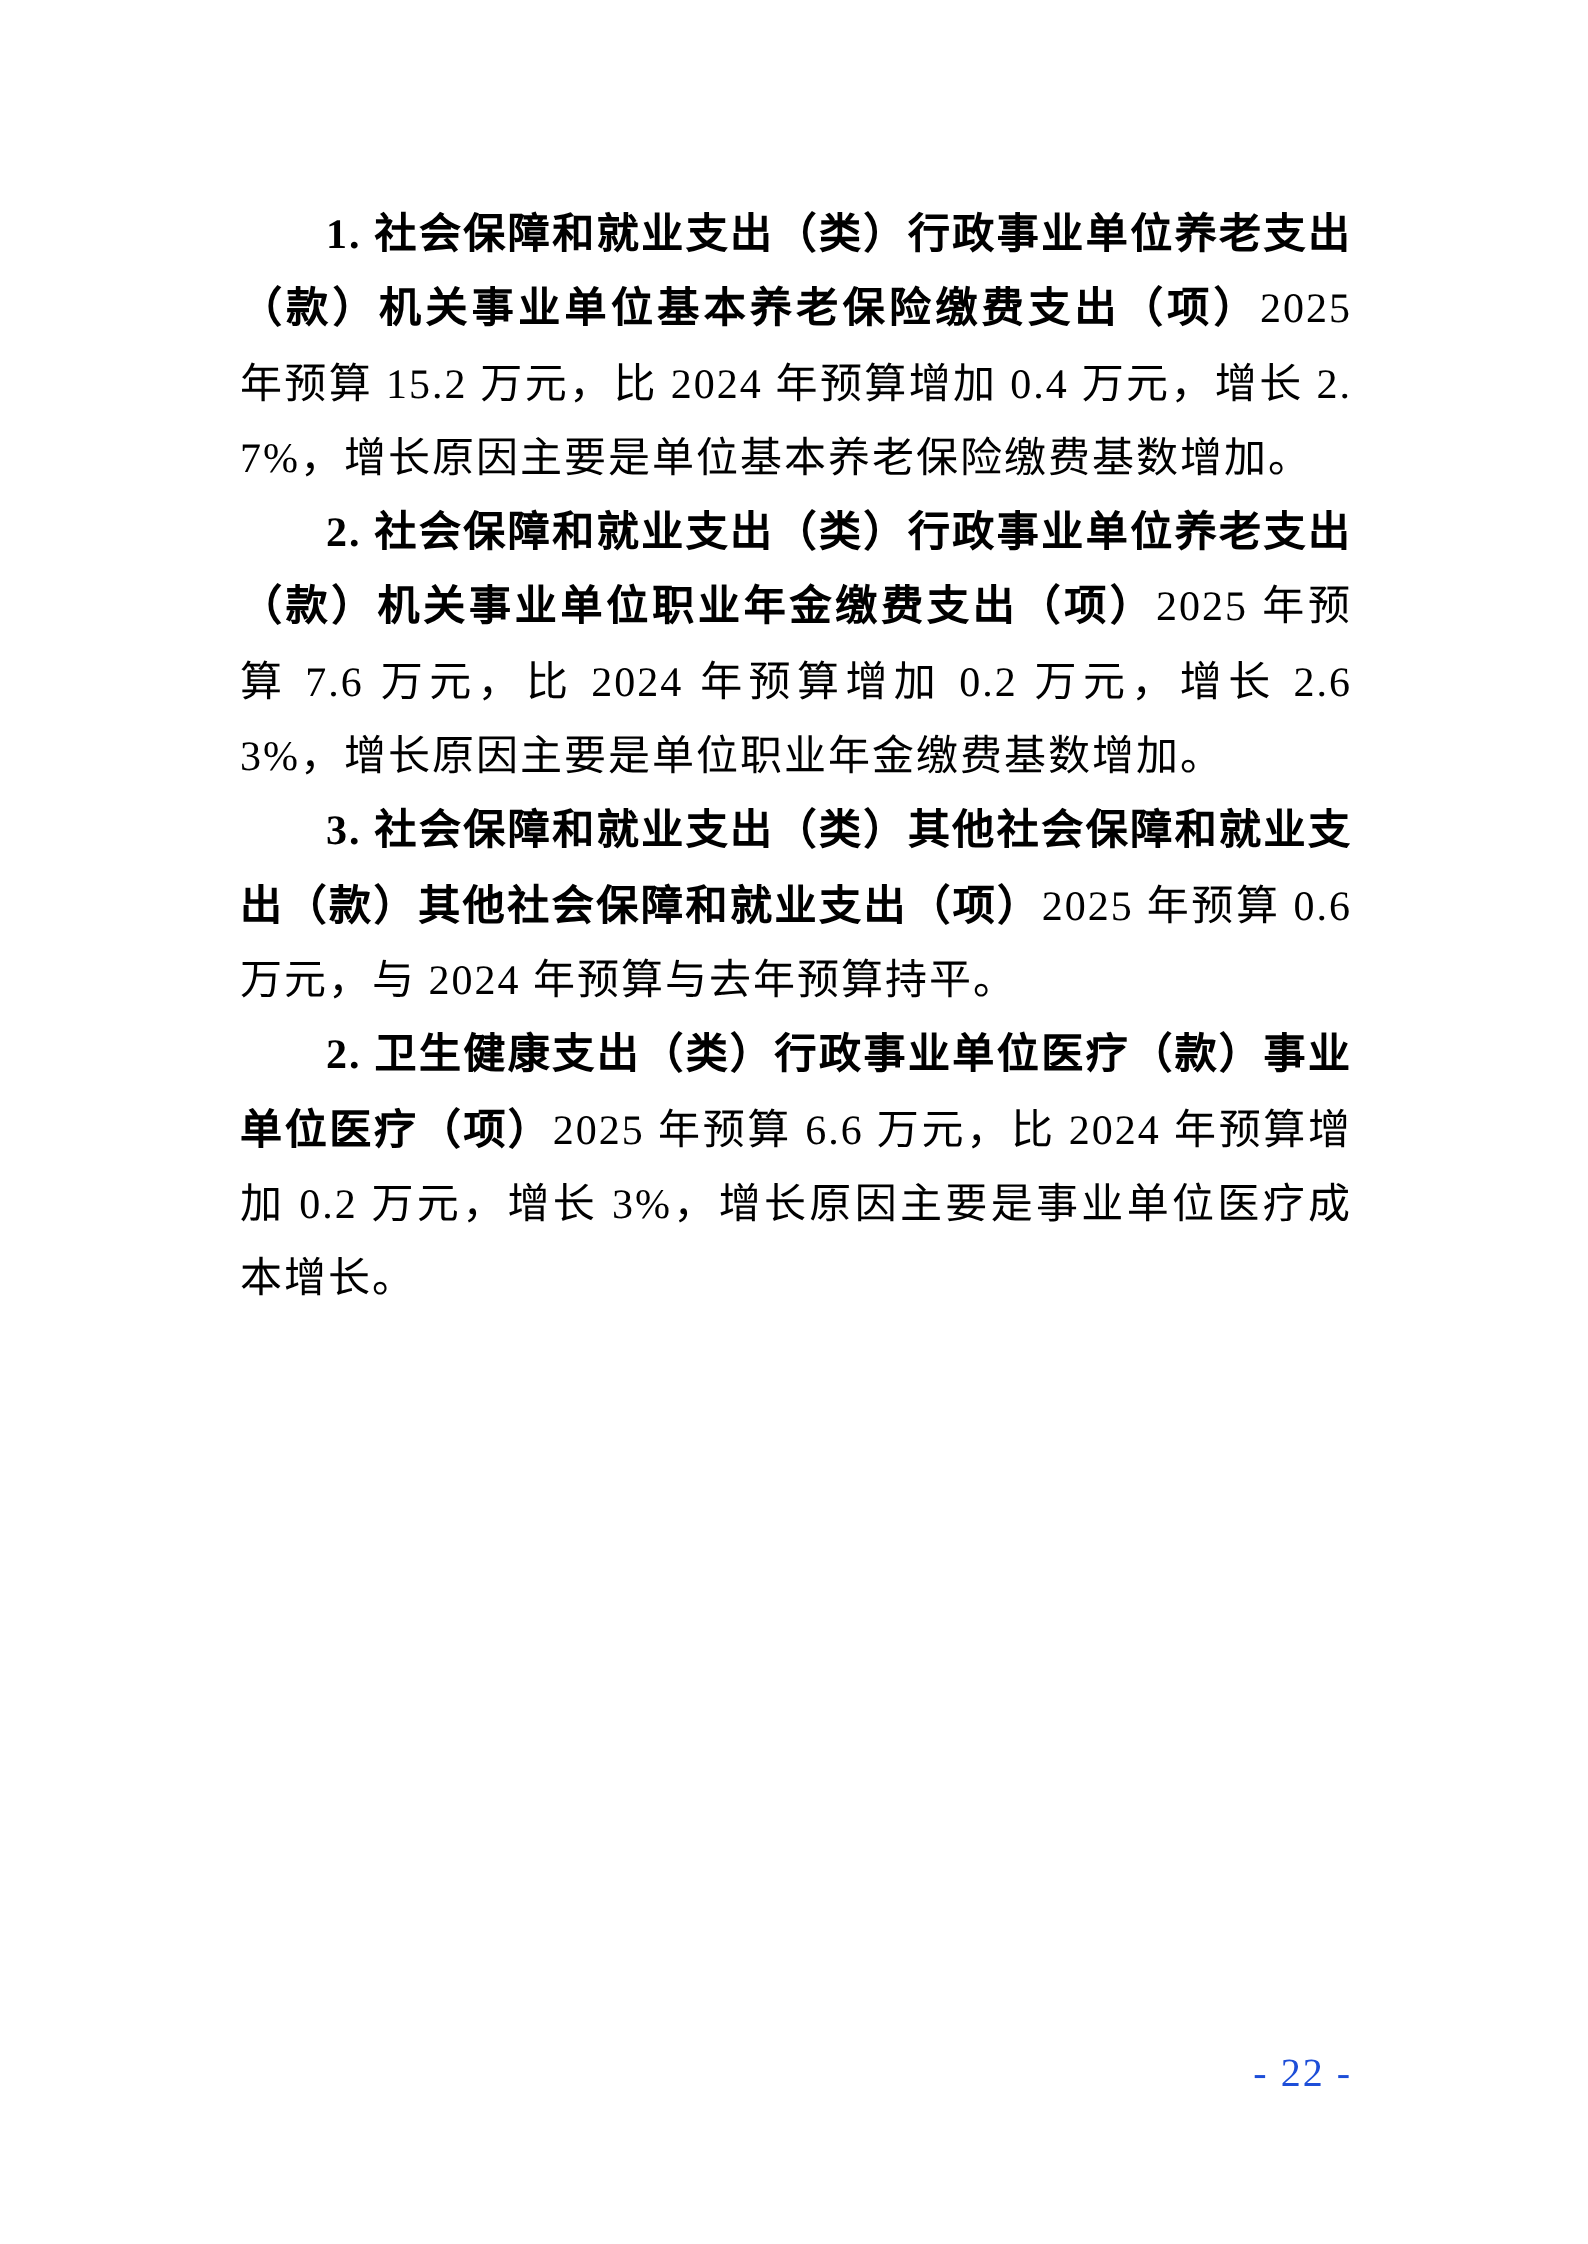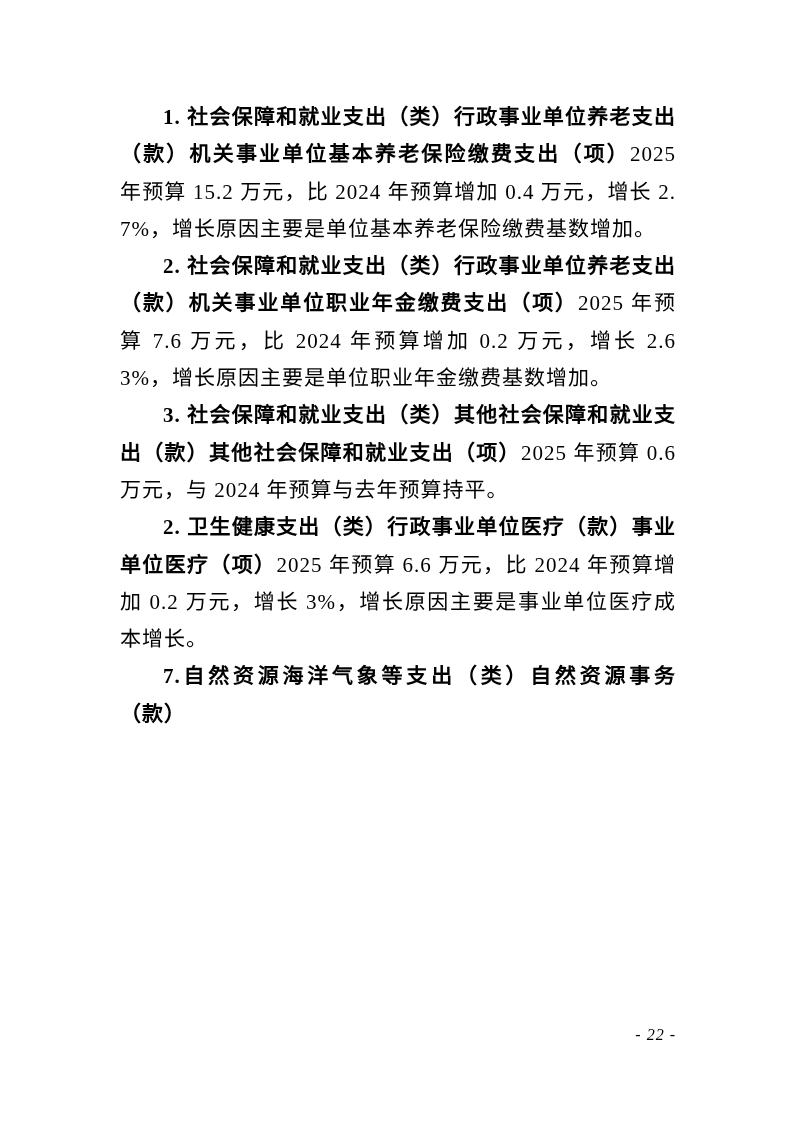--- a/index.html
+++ b/index.html
@@ -36,41 +36,39 @@
   p.para .head {
     font-weight: bold;
   }
   p.para .body {
     font-weight: normal;
   }
   .page-number {
     position: absolute;
     top: 1026px;
     right: 118px;
-    font-size: 16px;
+    font-size: 20px;
     letter-spacing: 1px;
-    color: #000000;
+    color: #1d4ed8;
     text-align: right;
-    font-style: italic;
   }
 </style>
 </head>
 <body>
 
 <div class="page">
   <div class="content">
 
     <p class="para"><span class="head">1. 社会保障和就业支出（类）行政事业单位养老支出（款）机关事业单位基本养老保险缴费支出（项）</span><span class="body">2025 年预算 15.2 万元，比 2024 年预算增加 0.4 万元，增长 2.7%，增长原因主要是单位基本养老保险缴费基数增加。</span></p>
 
     <p class="para"><span class="head">2. 社会保障和就业支出（类）行政事业单位养老支出（款）机关事业单位职业年金缴费支出（项）</span><span class="body">2025 年预算 7.6 万元，比 2024 年预算增加 0.2 万元，增长 2.63%，增长原因主要是单位职业年金缴费基数增加。</span></p>
 
     <p class="para"><span class="head">3. 社会保障和就业支出（类）其他社会保障和就业支出（款）其他社会保障和就业支出（项）</span><span class="body">2025 年预算 0.6 万元，与 2024 年预算与去年预算持平。</span></p>
 
     <p class="para"><span class="head">2. 卫生健康支出（类）行政事业单位医疗（款）事业单位医疗（项）</span><span class="body">2025 年预算 6.6 万元，比 2024 年预算增加 0.2 万元，增长 3%，增长原因主要是事业单位医疗成本增长。</span></p>
 
 
 
-    <p class="para"><span class="head">7.自然资源海洋气象等支出（类）自然资源事务（款）</span><span class="body"></span></p>
 
   </div>
 
   <div class="page-number">- 22 -</div>
 </div>
 
 </body></html>

